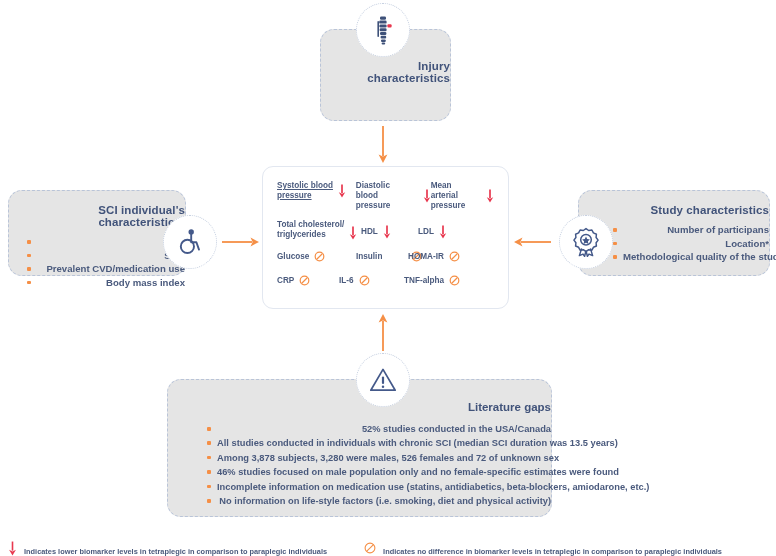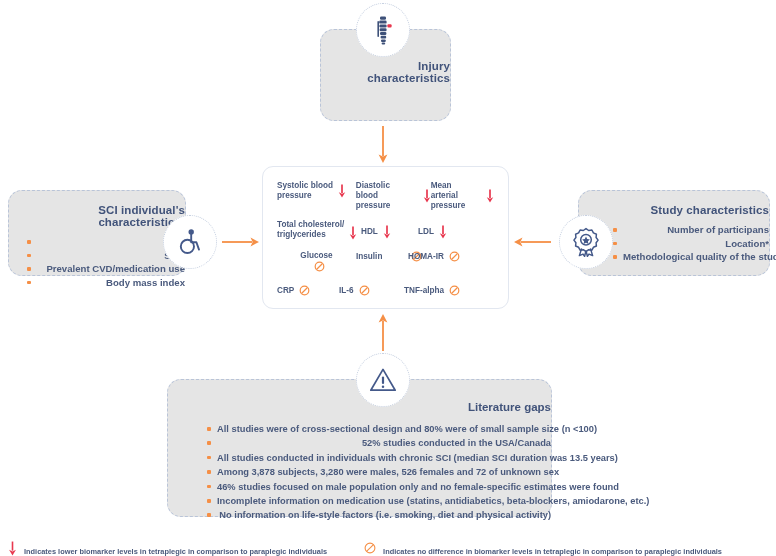--- a/index.html
+++ b/index.html
@@ -194,21 +194,21 @@
   </div>
 
   <svg class="arrow" style="left:222px; top:235px;" width="38" height="14" viewBox="0 0 38 14">
     <line x1="0" y1="7" x2="30" y2="7" stroke="#f58f46" stroke-width="1.8"></line>
     <path d="M37 7 L28.5 2.6 L30.6 7 L28.5 11.4 Z" fill="#f58f46"></path>
   </svg>
 
   <div id="center-card">
 
     <div class="bio-row">
-      <div class="bio-item" style="width:79px;">
+      <div class="bio-item" style="width:79px;text-decoration:underline;">
         <span class="bio-label">Systolic blood
 pressure</span>
         <svg class="bio-mark" width="8" height="14" viewBox="0 0 8 14">
           <line x1="4" y1="0.5" x2="4" y2="9" stroke="#e8384f" stroke-width="1.7"></line>
           <path d="M4 13.5 L0.8 8.2 L4 9.8 L7.2 8.2 Z" fill="#e8384f"></path>
         </svg>
       </div>
       <div class="bio-item" style="width:75px;gap:24px;">
         <span class="bio-label">Diastolic blood
 pressure</span>
@@ -246,21 +246,21 @@
       <div class="bio-item" style="margin-top:5px;">
         <span class="bio-label">LDL</span>
         <svg class="bio-mark" width="8" height="14" viewBox="0 0 8 14">
           <line x1="4" y1="0.5" x2="4" y2="9" stroke="#e8384f" stroke-width="1.7"></line>
           <path d="M4 13.5 L0.8 8.2 L4 9.8 L7.2 8.2 Z" fill="#e8384f"></path>
         </svg>
       </div>
     </div>
 
     <div class="bio-row" style="margin-bottom:13px;">
-      <div class="bio-item" style="width:79px;flex-direction:column;">
+      <div class="bio-item" style="width:79px;">
         <span class="bio-label">Glucose</span>
         <svg class="bio-mark" width="11" height="11" viewBox="0 0 12 12">
           <circle cx="6" cy="6" r="4.7" fill="none" stroke="#f58f46" stroke-width="1.3"></circle>
           <line x1="3" y1="9" x2="9" y2="3" stroke="#f58f46" stroke-width="1.3"></line>
         </svg>
       </div>
       <div class="bio-item" style="width:52px;gap:24px;">
         <span class="bio-label">Insulin</span>
         <svg class="bio-mark" width="11" height="11" viewBox="0 0 12 12">
           <circle cx="6" cy="6" r="4.7" fill="none" stroke="#f58f46" stroke-width="1.3"></circle>
@@ -341,21 +341,20 @@
         <path d="M14 2.4 L26.2 23.2 L1.8 23.2 Z" fill="none" stroke="#44598a" stroke-width="1.7" stroke-linejoin="round"></path>
         <rect x="12.9" y="9.4" width="2.2" height="7.6" rx="1.1" fill="#44598a"></rect>
         <circle cx="14" cy="19.7" r="1.25" fill="#44598a"></circle>
       </svg>
     </span>
   </div>
 
   <div class="panel" id="literature-panel" style="left:167px; top:379px; width:385px; height:138px; padding:21px 0 0 21px;">
     <div class="lit-title">Literature gaps</div>
     <ul class="bullets lit-bullets" style="margin-top:9px; margin-left:16px;">
-      <li>All studies were of cross-sectional design and 80% were of small sample size (n &lt;100)</li>
       <li>52% studies conducted in the USA/Canada</li>
       <li>All studies conducted in individuals with chronic SCI (median SCI duration was 13.5 years)</li>
       <li>Among 3,878 subjects, 3,280 were males, 526 females and 72 of unknown sex</li>
       <li>46% studies focused on male population only and no female-specific estimates were found</li>
       <li>Incomplete information on medication use (statins, antidiabetics, beta-blockers, amiodarone, etc.)</li>
       <li>No information on life-style factors (i.e. smoking, diet and physical activity)</li>
     </ul>
   </div>
 
   <div id="legend">

